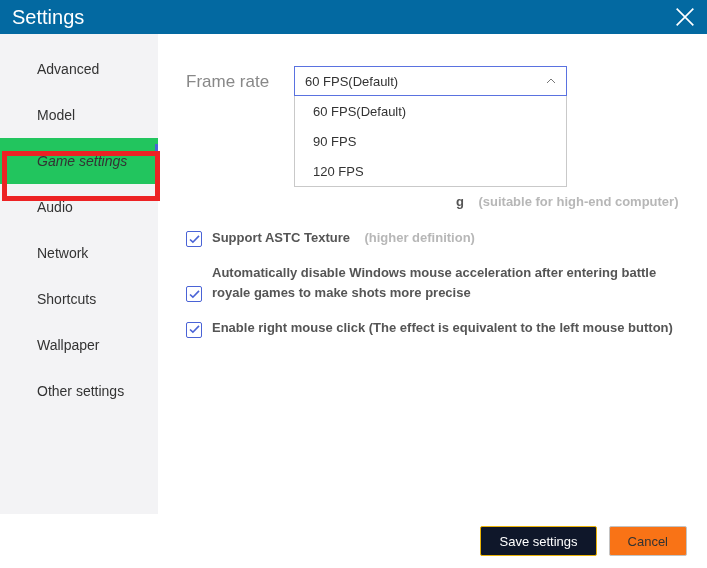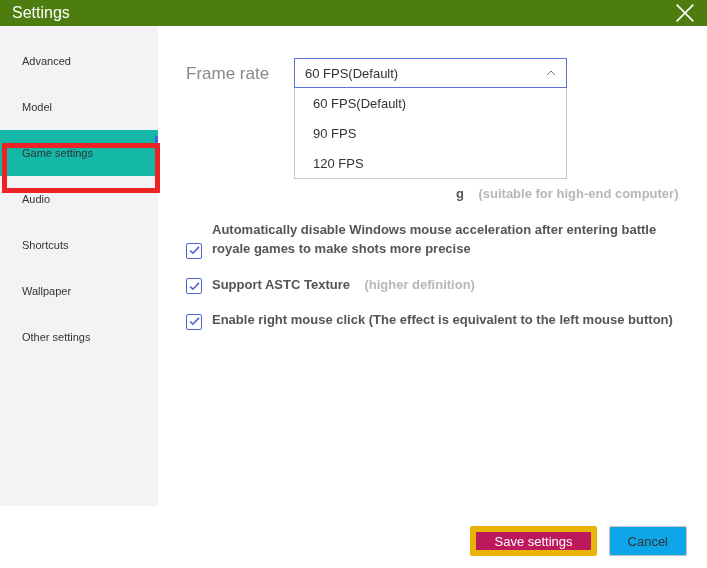--- a/index.html
+++ b/index.html
@@ -9,28 +9,28 @@
       font-family: "Segoe UI", Arial, sans-serif;
     }
     body {
       width: 707px;
       height: 568px;
       background: #fff;
       overflow: hidden;
       position: relative;
     }
     .titlebar {
-      height: 26px;
-      background: #4d7c0f;
+      height: 34px;
+      background: #0369a1;
       color: #fff;
       display: flex;
       align-items: center;
       justify-content: space-between;
       padding: 0 12px;
-      font-size: 16px;
+      font-size: 20px;
     }
     .titlebar .close {
       width: 20px;
       height: 20px;
       display: flex;
       align-items: center;
       justify-content: center;
       cursor: pointer;
       font-size: 16px;
       font-weight: 300;
@@ -42,29 +42,30 @@
     .sidebar {
       width: 158px;
       background: #f3f3f5;
       padding-top: 12px;
       position: relative;
     }
     .sidebar-item {
       height: 46px;
       display: flex;
       align-items: center;
-      padding-left: 22px;
-      font-size: 11px;
+      padding-left: 37px;
+      font-size: 14px;
       color: #333;
       cursor: pointer;
       position: relative;
     }
     .sidebar-item.active {
-      background: #14b8a6;
-      color: #333;
+      background: #22c55e;
+      color: #333;
+      font-style: italic;
     }
     .sidebar-item.active::after {
       content: "";
       position: absolute;
       right: 0;
       top: 6px;
       bottom: 6px;
       width: 3px;
       background: #4a63d6;
     }
@@ -194,27 +195,27 @@
       height: 30px;
       padding: 0 18px;
       font-size: 13px;
       border-radius: 2px;
       cursor: pointer;
       display: flex;
       align-items: center;
       justify-content: center;
     }
     .btn-primary {
-      background: #be185d;
+      background: #0f172a;
       color: #fff;
-      border: 6px solid #eab308;
+      border: 1px solid #eab308;
       justify-content: center;
     }
     .btn-secondary {
-      background: #0ea5e9;
+      background: #f97316;
       color: #333;
       border: 1px solid #c3c3c3;
     }
   </style>
 </head>
 <body>
 
 <div class="titlebar">
   <span>Settings</span>
   <span class="close">
@@ -230,20 +231,23 @@
       <span>Advanced</span>
     </div>
     <div class="sidebar-item">
       <span>Model</span>
     </div>
     <div class="sidebar-item active">
       <span>Game settings</span>
     </div>
     <div class="sidebar-item">
       <span>Audio</span>
+    </div>
+    <div class="sidebar-item">
+      <span>Network</span>
     </div>
     <div class="sidebar-item">
       <span>Shortcuts</span>
     </div>
     <div class="sidebar-item">
       <span>Wallpaper</span>
     </div>
     <div class="sidebar-item">
       <span>Other settings</span>
     </div>
@@ -288,34 +292,34 @@
           </div>
         </div>
 
         <div class="opt">
           <div class="checkbox">
             <svg viewBox="0 0 12 10">
                 <path d="M1 5 L4.2 8 L11 1" stroke="#4a63d6" stroke-width="1.8" fill="none"></path>
               </svg>
           </div>
           <div class="opt-text">
-            <span>Automatically disable Windows mouse acceleration after entering battle royale games to make shots more precise</span>
+            <span>Support ASTC Texture</span>
+            <span>&nbsp;&nbsp;</span>
+            <span class="hint">(higher definition)</span>
           </div>
         </div>
 
         <div class="opt">
           <div class="checkbox">
             <svg viewBox="0 0 12 10">
                 <path d="M1 5 L4.2 8 L11 1" stroke="#4a63d6" stroke-width="1.8" fill="none"></path>
               </svg>
           </div>
           <div class="opt-text">
-            <span>Support ASTC Texture</span>
-            <span>&nbsp;&nbsp;</span>
-            <span class="hint">(higher definition)</span>
+            <span>Automatically disable Windows mouse acceleration after entering battle royale games to make shots more precise</span>
           </div>
         </div>
 
         <div class="opt">
           <div class="checkbox">
             <svg viewBox="0 0 12 10">
                 <path d="M1 5 L4.2 8 L11 1" stroke="#4a63d6" stroke-width="1.8" fill="none"></path>
               </svg>
           </div>
           <div class="opt-text">

